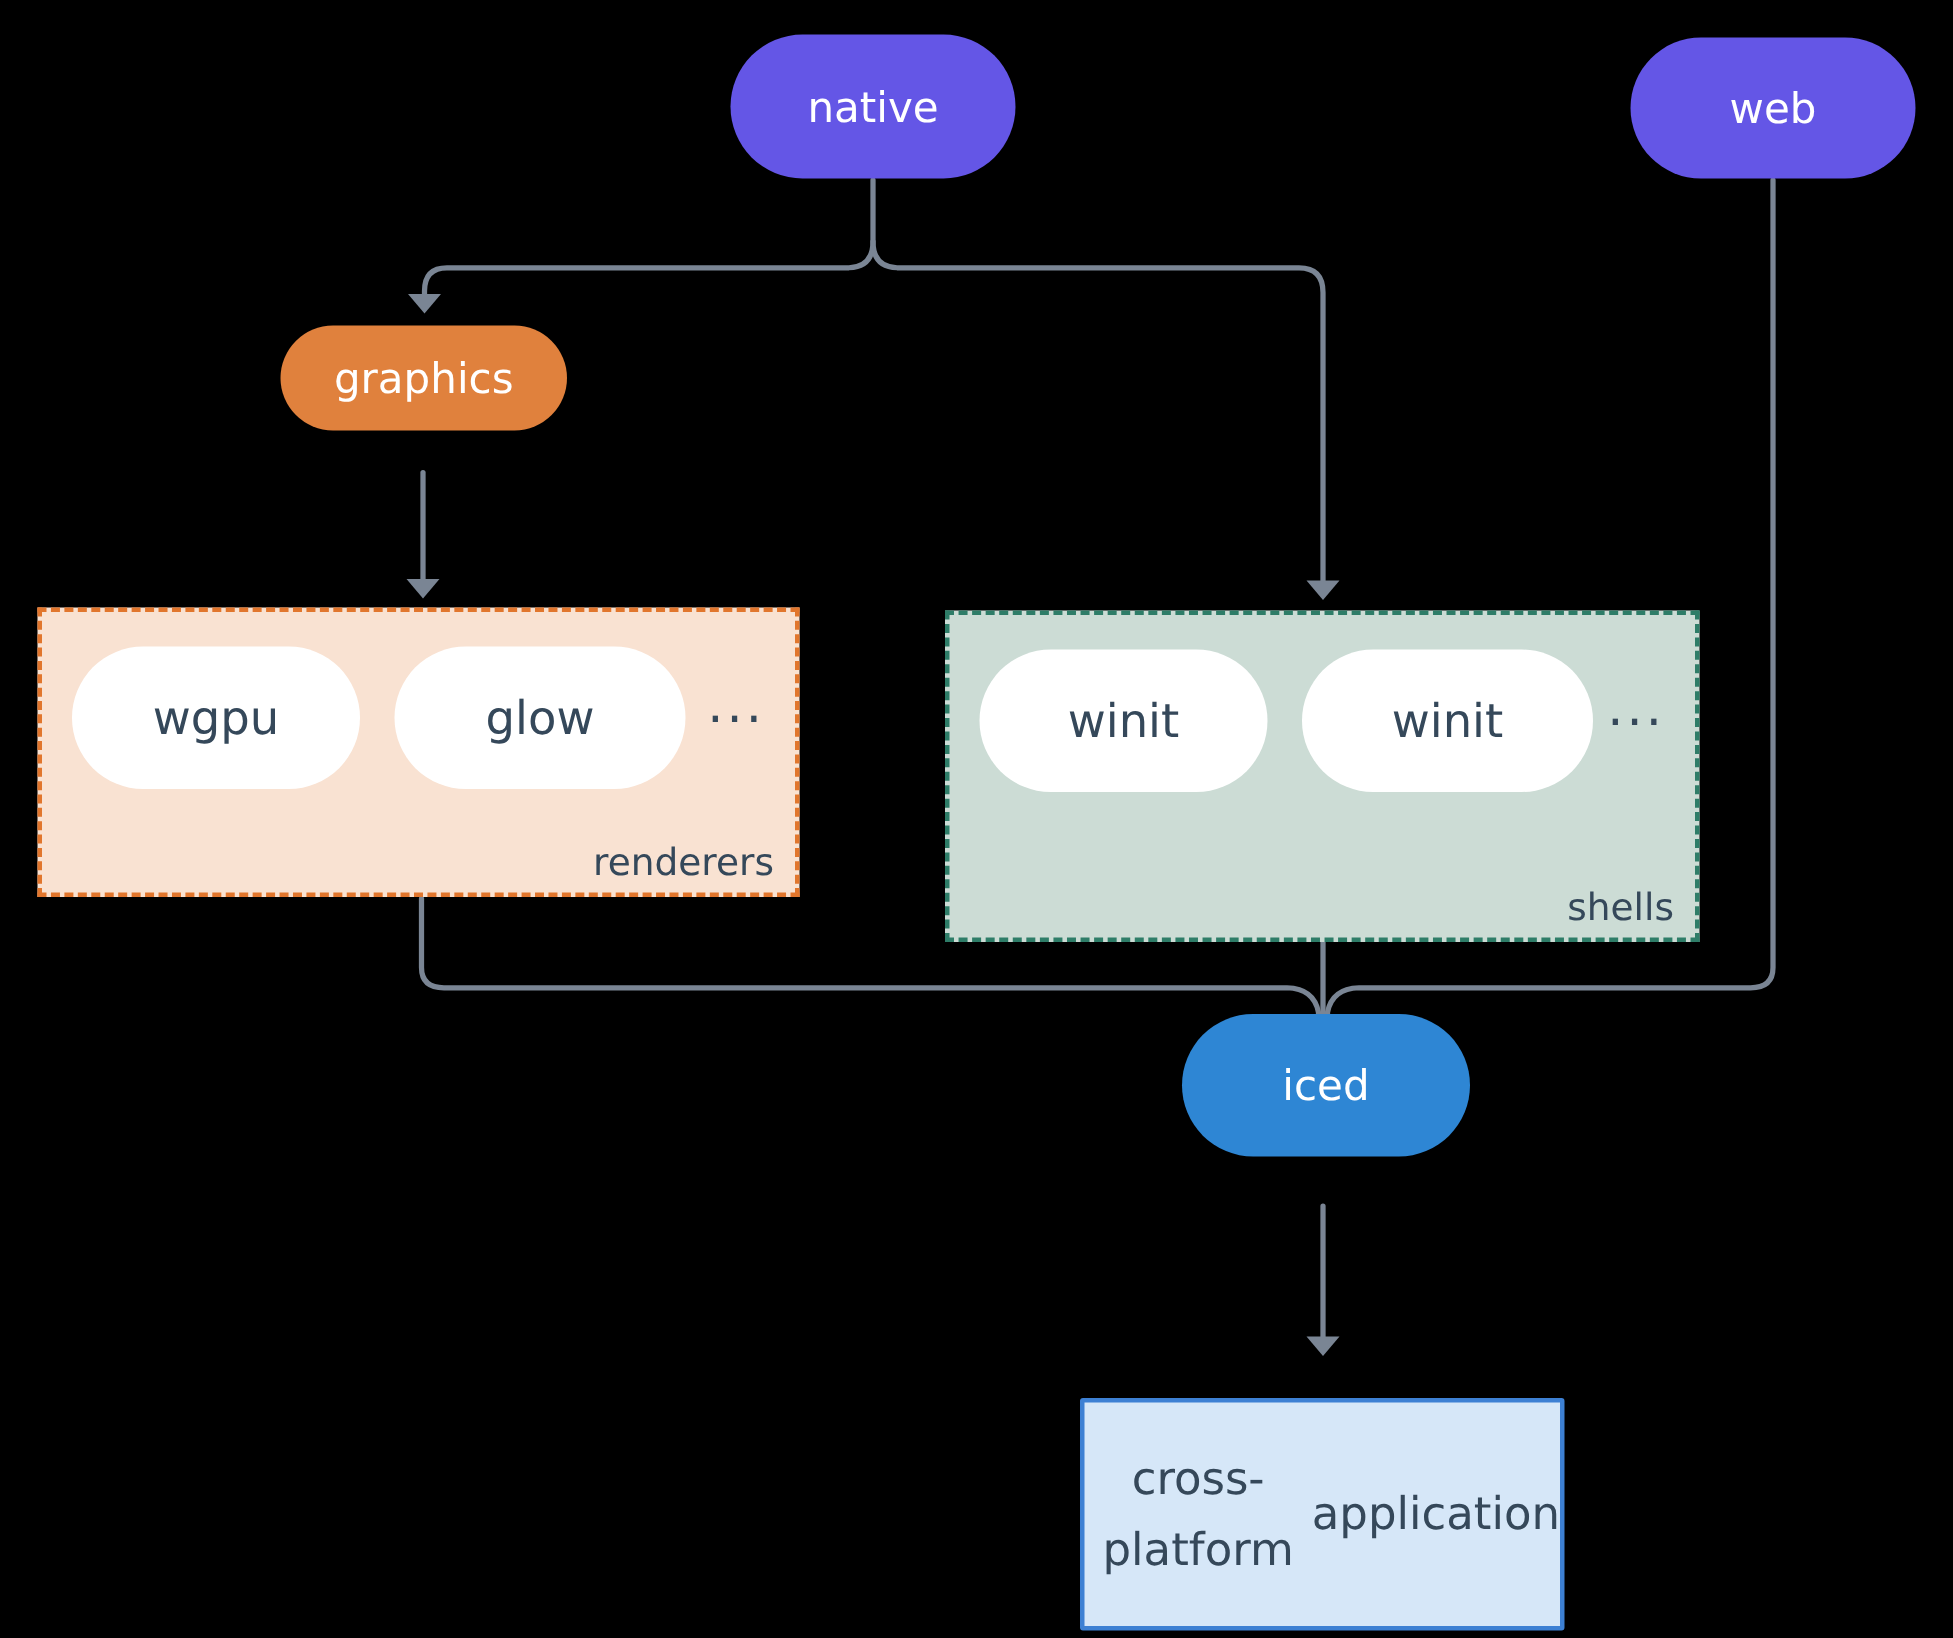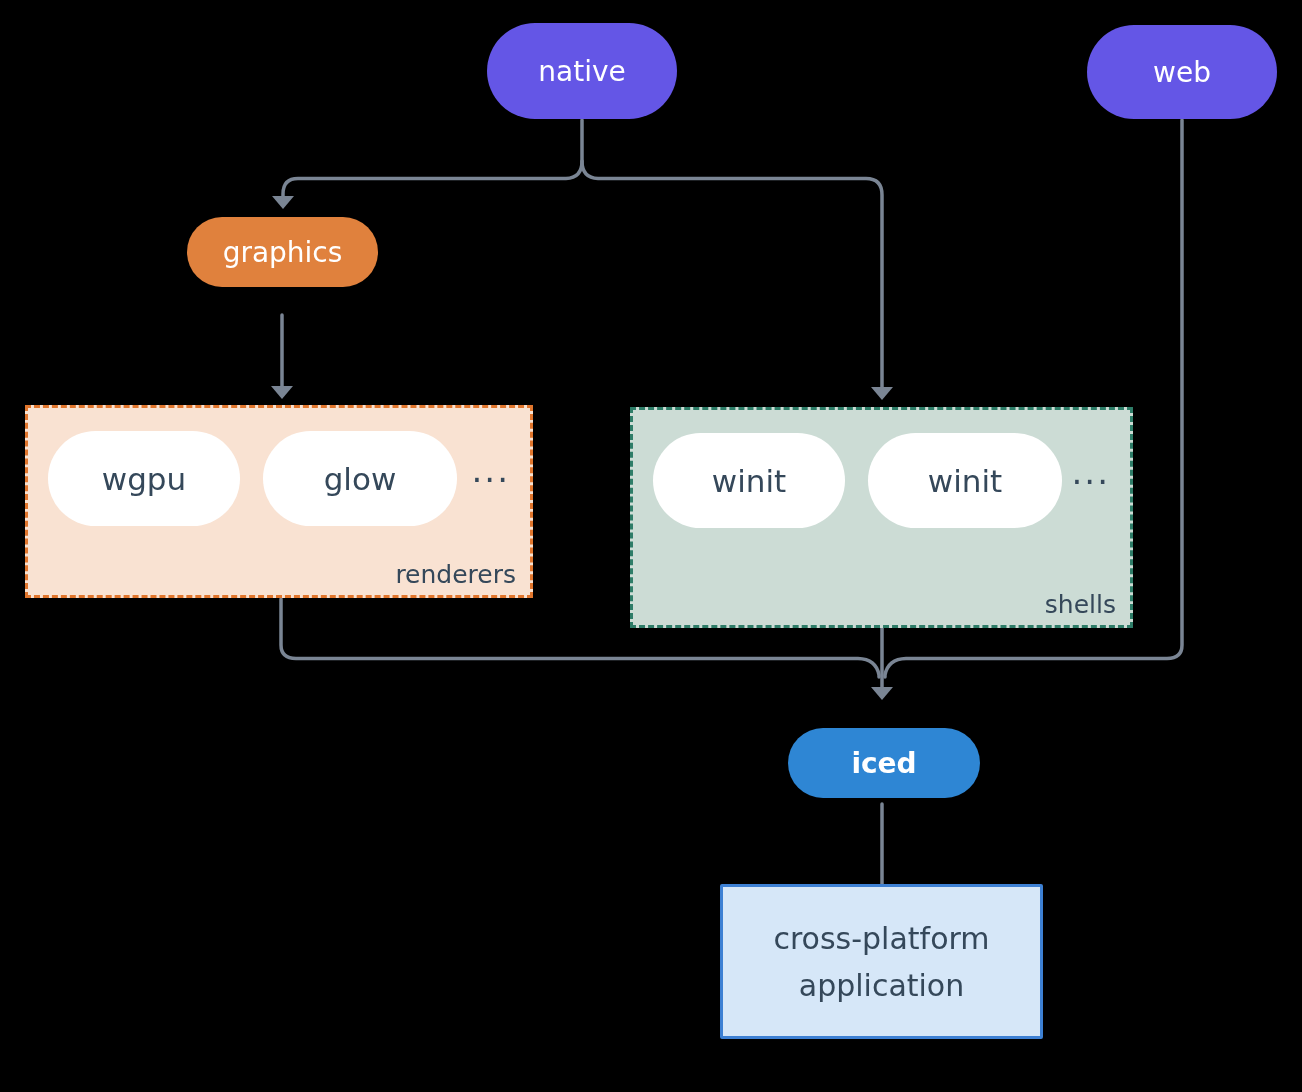--- a/index.html
+++ b/index.html
@@ -26,21 +26,21 @@
     align-items: center;
     justify-content: center;
     border-radius: 60px;
     font-size: 28px;
     color: #ffffff;
     z-index: 2;
   }
   .pill-native   { left: 487px;  top: 23px;  width: 190px; height: 96px; background: #6456e6; }
   .pill-web      { left: 1087px; top: 25px;  width: 190px; height: 94px; background: #6456e6; }
   .pill-graphics { left: 187px;  top: 217px; width: 191px; height: 70px; background: #e0813d; }
-  .pill-iced     { left: 788px;  top: 728px; width: 192px; height: 70px; background: #2e86d4; font-weight: bold; }
+  .pill-iced     { left: 788px;  top: 676px; width: 192px; height: 95px; background: #2e86d4; }
 
   .group {
     position: absolute;
     box-sizing: border-box;
     z-index: 2;
   }
   .group-renderers {
     left: 25px; top: 405px; width: 508px; height: 193px;
     background: #f9e2d2;
     border: 3px dashed #e1762d;
@@ -70,27 +70,27 @@
     color: #35485a;
   }
   .caption {
     position: absolute;
     right: 14px; bottom: 6px;
     font-size: 25px;
     color: #35485a;
   }
   .app-box {
     position: absolute;
-    left: 720px; top: 884px; width: 323px; height: 155px;
+    left: 720px; top: 932px; width: 323px; height: 155px;
     box-sizing: border-box;
     background: #d6e7f8;
     border: 3px solid #3d80d3;
     border-radius: 2px;
     display: flex;
-    flex-direction: column;
+    flex-direction: row;
     align-items: center;
     justify-content: center;
     font-size: 30px;
     line-height: 47px;
     color: #35485a;
     text-align: center;
     z-index: 2;
   }
   .edge {
     fill: none;

